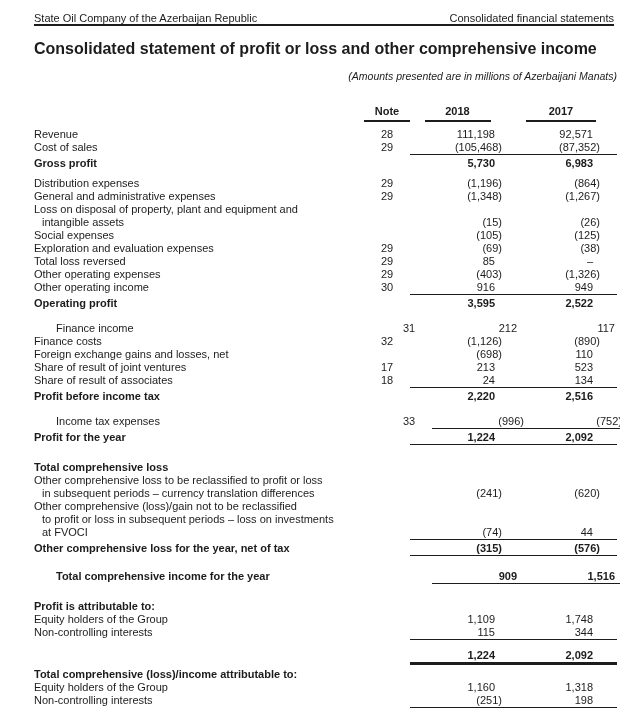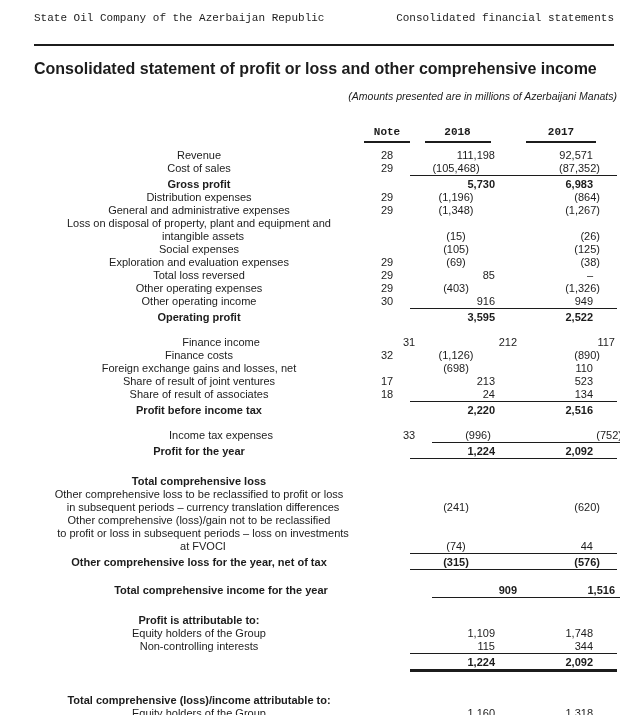--- a/index.html
+++ b/index.html
@@ -18,22 +18,21 @@
     background: #ffffff;
     overflow: hidden;
   }
   
   .pagehead {
     width: 580px;
     display: flex;
     justify-content: space-between;
     align-items: flex-end;
     border-bottom: 2px solid #1c1c1c;
-    padding-bottom: 20px;
-    font-family: Liberation Mono, monospace;
+    padding-bottom: 0;
   }
   .pagehead .lft, .pagehead .rgt { font-size: 11px; }
   
   .title {
     margin: 14px 0 0 0;
     font-size: 16px;
     font-weight: bold;
   }
   .subtitle {
     margin: 12px 0 0 0;
@@ -42,46 +41,45 @@
     text-align: right;
   }
   
   .fintable { margin-top: 23px; width: 583px; }
   .row {
     display: grid;
     grid-template-columns: 330px 46px 95px 112px;
     line-height: 13px;
   }
   .row > div { overflow: visible; white-space: nowrap; }
-  .cell-label { text-align: center; }
+  .cell-label { text-align: left; }
   .cell-note { text-align: center; }
   .cell-num  { text-align: right; }
   .cell-num.y18 { padding-right: 10px; }
   .cell-num.y17 { padding-right: 24px; }
-  .cell-num.y18.paren { padding-right: 3px; text-align: center; }
+  .cell-num.y18.paren { padding-right: 3px; }
   .cell-num.y17.paren { padding-right: 17px; }
   .row.bold { font-weight: bold; }
   .row.indent .cell-label { padding-left: 8px; }
   .row.rule-thin  { padding-bottom: 2px; }
   .row.rule-thick { padding-bottom: 2px; }
   .row.rule-thin  .cell-num { border-bottom: 1.5px solid #1c1c1c; }
   .row.rule-thick .cell-num { border-bottom: 3px solid #1c1c1c; }
-  .row.gap-sm { }
+  .row.gap-sm { margin-top: 7px; }
   .row.gap-md { margin-top: 12px; padding-left: 22px; }
   .row.gap-lg { margin-top: 14px; }
-  .row.gap-xl { margin-top: 20px; gap: 8px; }
+  .row.gap-xl { margin-top: 1px; gap: 8px; }
   
   .row.thead { font-weight: bold; margin-bottom: 6px; }
   .row.thead .cell-num { padding-right: 0; text-align: center; }
   .hu {
     display: inline-block;
     text-align: center;
     border-bottom: 2px solid #1c1c1c;
     padding-bottom: 2px;
-    font-family: Liberation Mono, monospace;
   }
   .hu.wnote { width: 46px; }
   .hu.w2018 { width: 66px; }
   .hu.w2017 { width: 70px; }
 </style>
 </head>
 <body>
 
 <div class="page">
 

